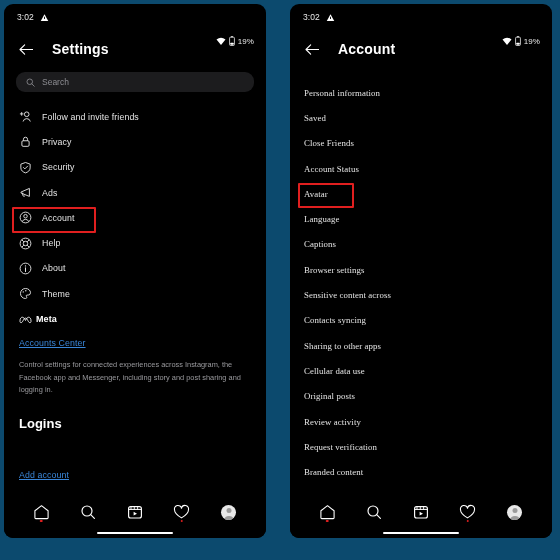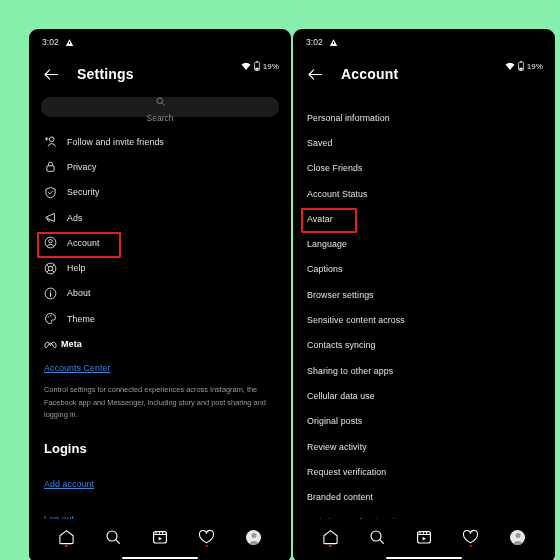--- a/index.html
+++ b/index.html
@@ -5,24 +5,24 @@
   * { box-sizing: border-box; margin: 0; padding: 0; }
   html, body {
     width: 560px; height: 560px;
     background: #ffffff;
     font-family: "Liberation Sans", sans-serif;
     overflow: hidden;
   }
   .stage {
     position: relative;
     width: 560px; height: 560px;
-    background: #86efac;
-    display: flex;
-    gap: 2px;
-    padding: 29px;
+    background: #0c4a6e;
+    display: flex;
+    gap: 24px;
+    padding: 4px;
   }
   .phone {
     position: relative;
     width: 262px; height: 534px;
     background: #000000;
     border-radius: 9px;
     overflow: hidden;
     flex: 0 0 262px;
   }
 
@@ -62,21 +62,20 @@
   
   .search-wrap { padding: 4px 12px 0 12px; }
   .search-box {
     height: 20px;
     background: #1c1c1e;
     border-radius: 9px;
     display: flex;
     align-items: center;
     gap: 7px;
     padding: 0 10px;
-    flex-direction: column;
   }
   .search-icon { width: 9px; height: 9px; display: block; flex: 0 0 9px; }
   .search-ph { color: #8e8e93; font-size: 8.5px; }
 
   
   .settings-list { padding: 12px 0 0 0; }
   .srow {
     height: 25.3px;
     display: flex;
     align-items: center;
@@ -108,31 +107,32 @@
     line-height: 1.65;
     margin-top: 9px;
     padding-right: 6px;
   }
   .logins-hd {
     color: #ffffff;
     font-size: 13px;
     font-weight: bold;
     margin-top: 20px;
   }
-  .logins-link { margin-top: 17px; }
+  .logins-link { margin-top: 33px; }
   .logins-link2 { margin-top: 17px; }
 
   
   .account-list { padding: 12px 0 0 0; }
   .arow {
     height: 25.3px;
     display: flex;
     align-items: center;
     padding-left: 14px;
     position: relative;
+    font-family: Liberation Serif, serif;
   }
   .arow .lbl { color: #e4e4e4; font-size: 8.8px; letter-spacing: 0.1px; }
   .arow.blue .lbl { color: #3a86d8; }
   .arow.highlight::after {
     content: "";
     position: absolute;
     left: 8px; top: 2px;
     width: 52px; height: 21px;
     border: 2px solid #e01f1f;
     border-radius: 1px;

